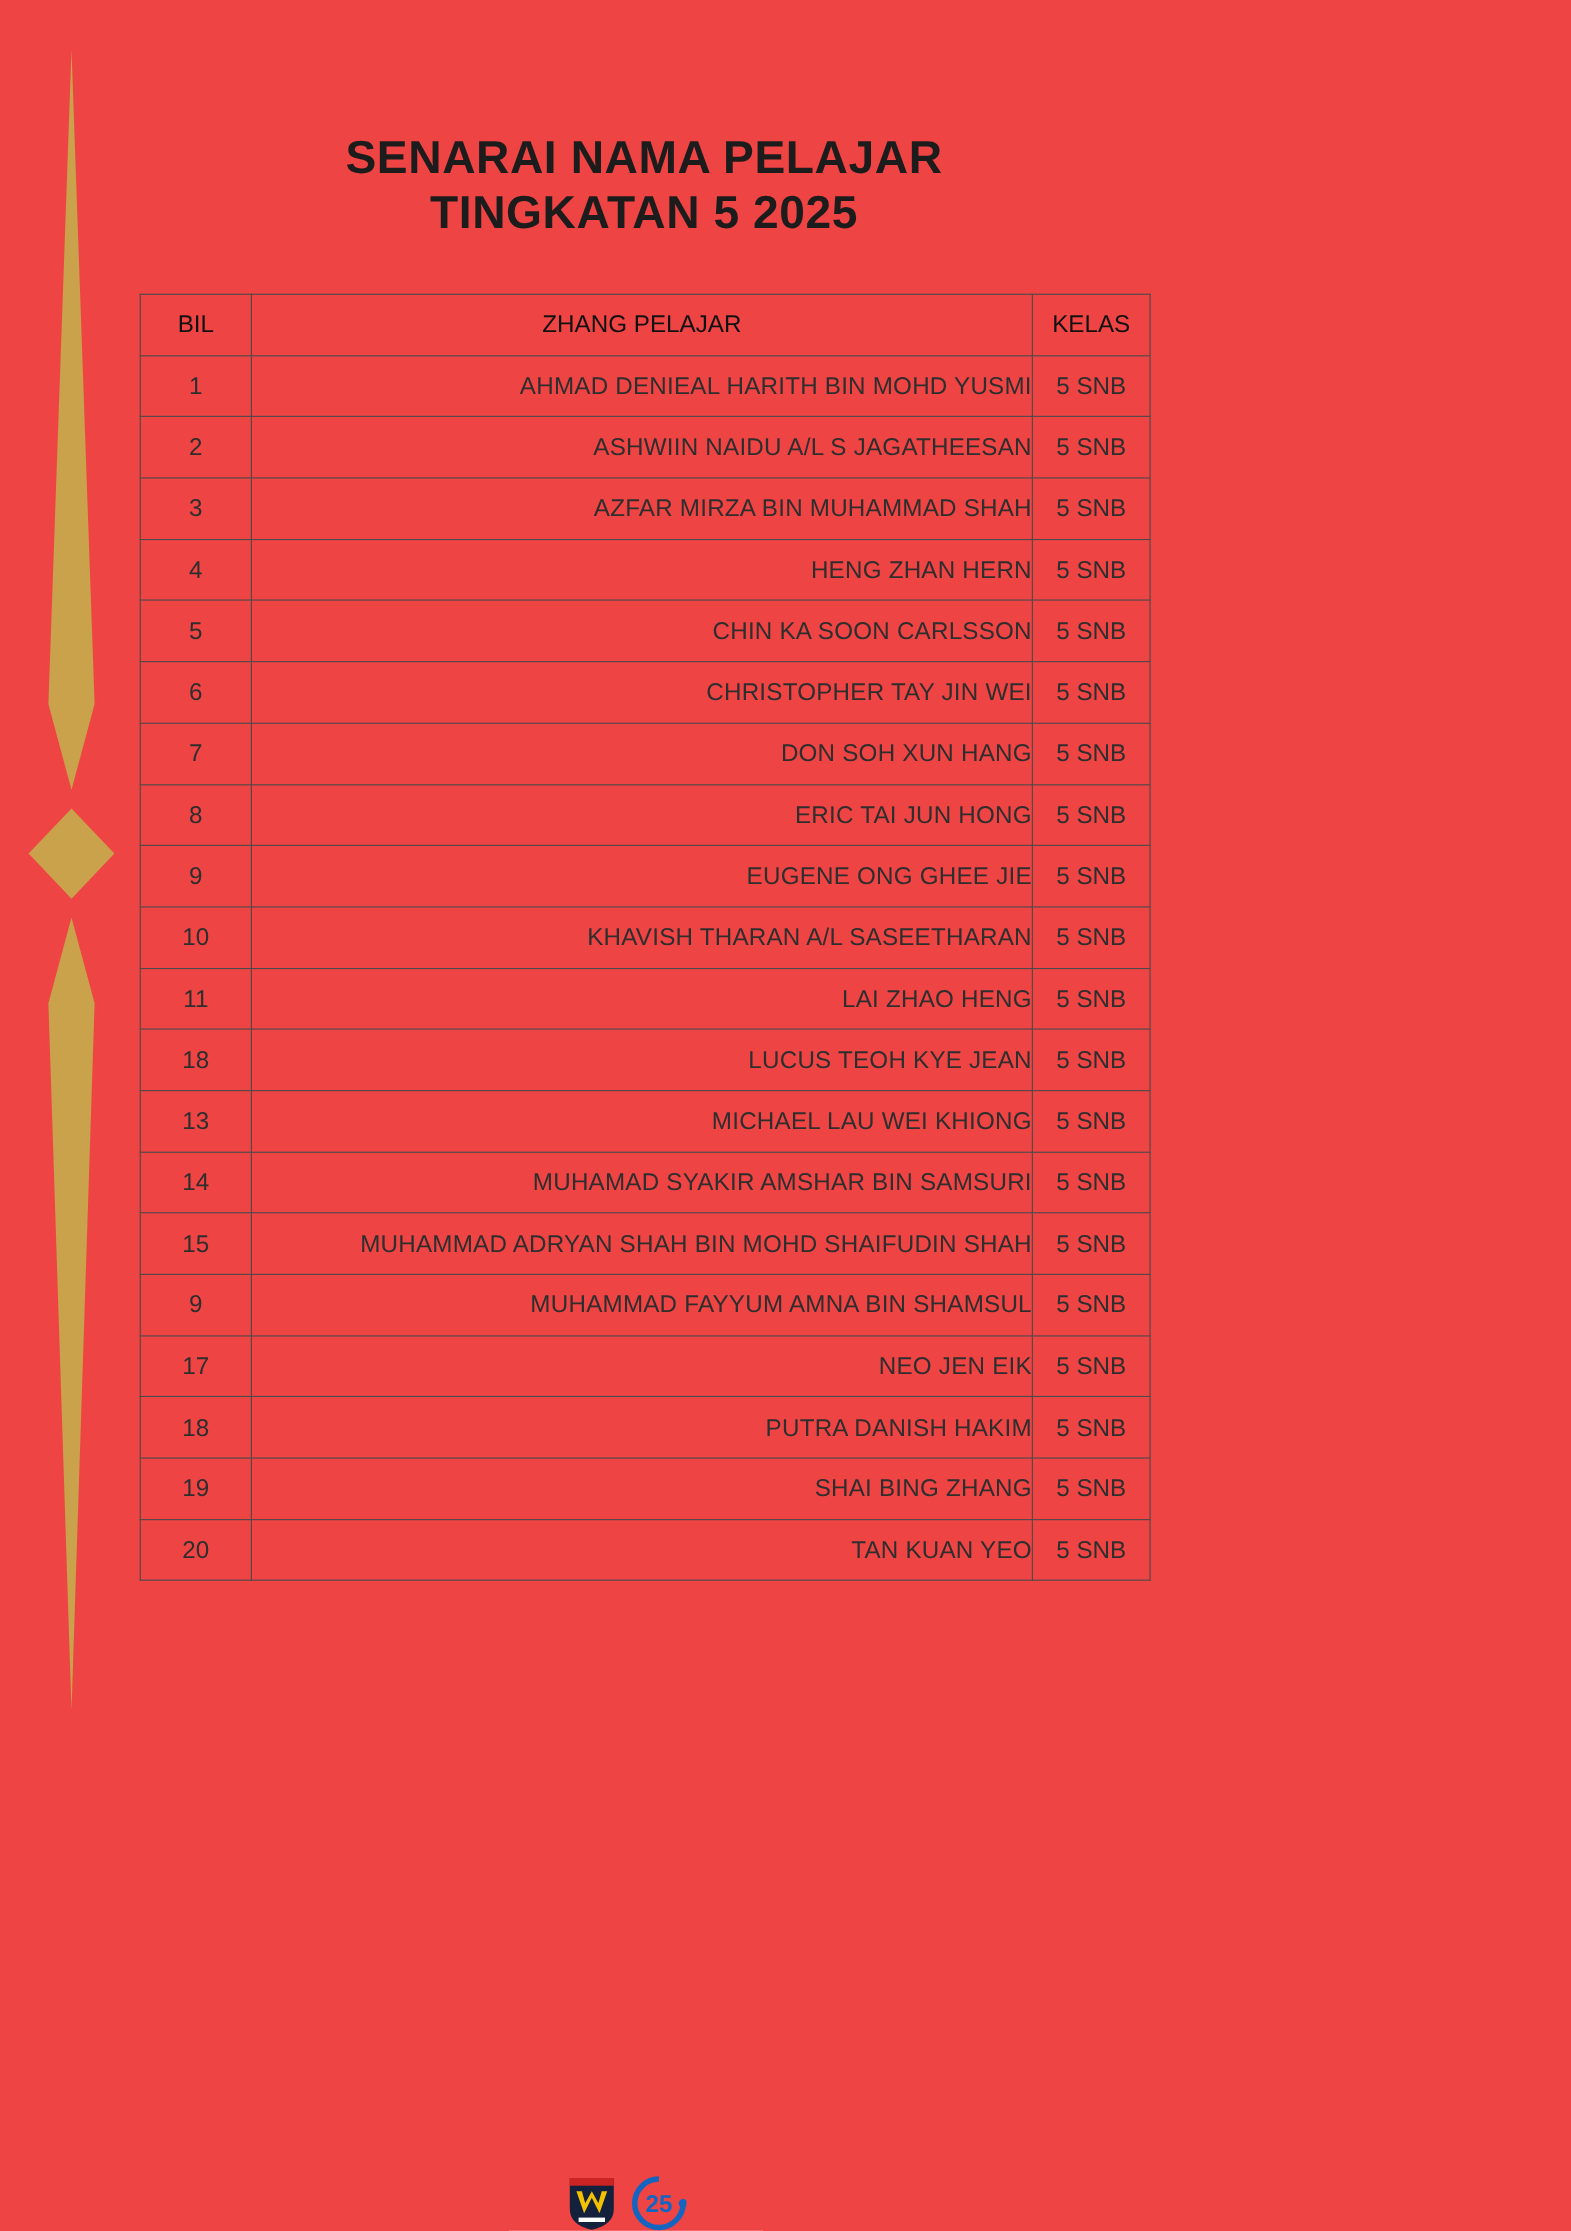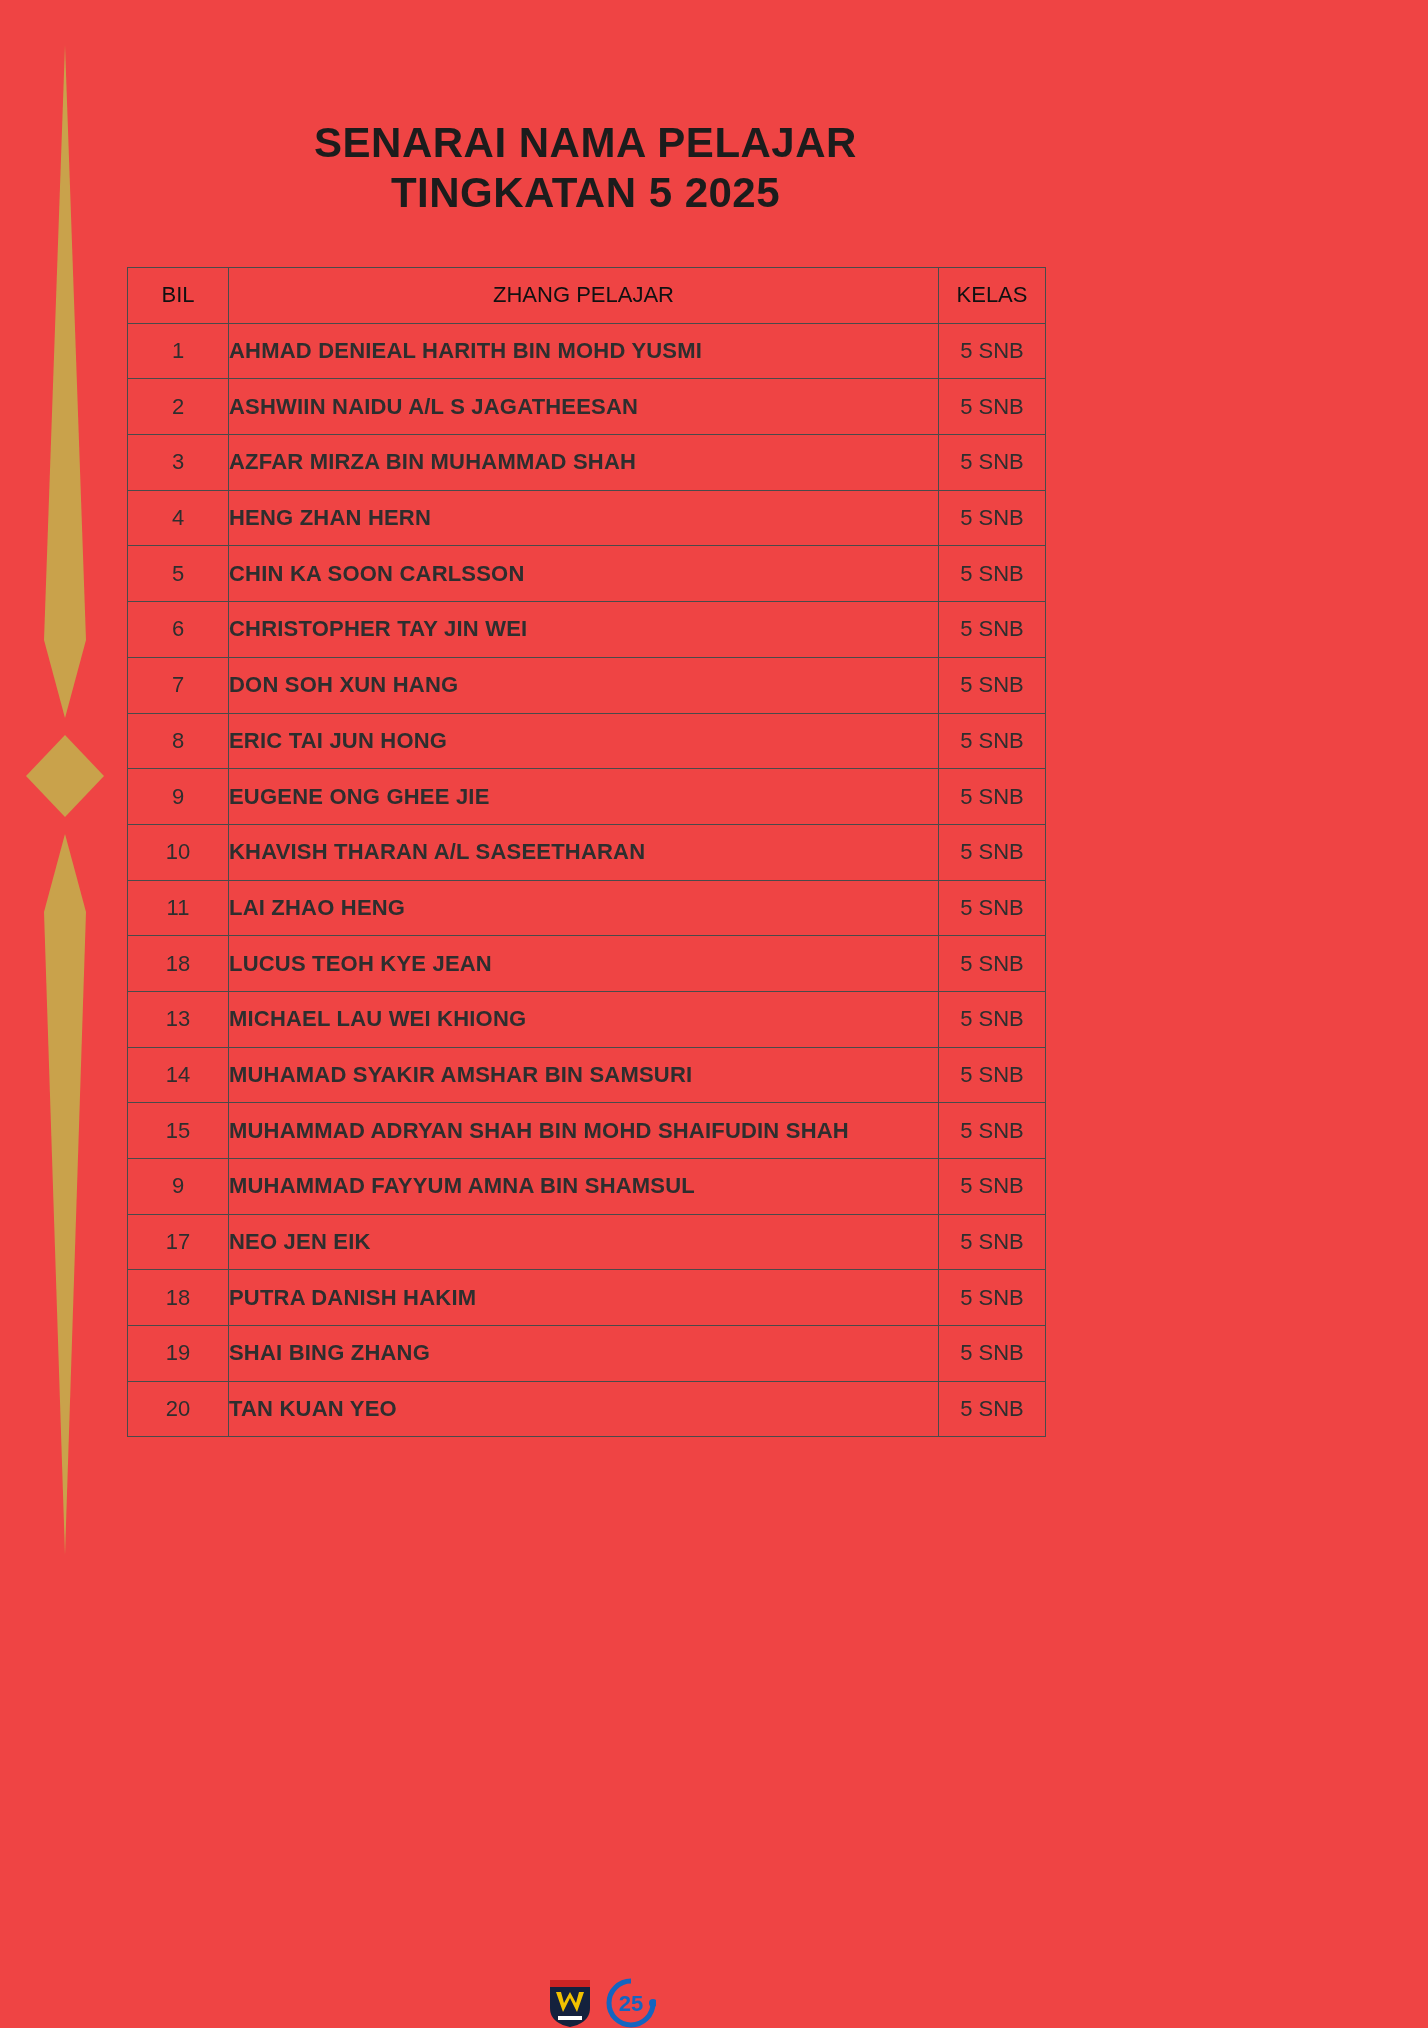--- a/index.html
+++ b/index.html
@@ -54,31 +54,30 @@
     color:#2e2e2e;
   }
   table.students tr{height:55.7px;}
   table.students th{
     font-weight:400;
     text-align:center;
     color:#111111;
   }
   td.bil{text-align:center;}
   td.nama{
-    text-align:left;
+    text-align:right;
     vertical-align:middle;
     letter-spacing:0.2px;
-    font-weight:bold;
   }
   td.kelas{text-align:center;}
 
   
   .footer-logos{
     position:absolute;
-    left:143px;
+    left:111px;
     top:1978px;
     width:918px;
     display:flex;
     justify-content:center;
     align-items:flex-start;
     gap:14px;
   }
   .logo{display:block;}
 </style>
 </head>

